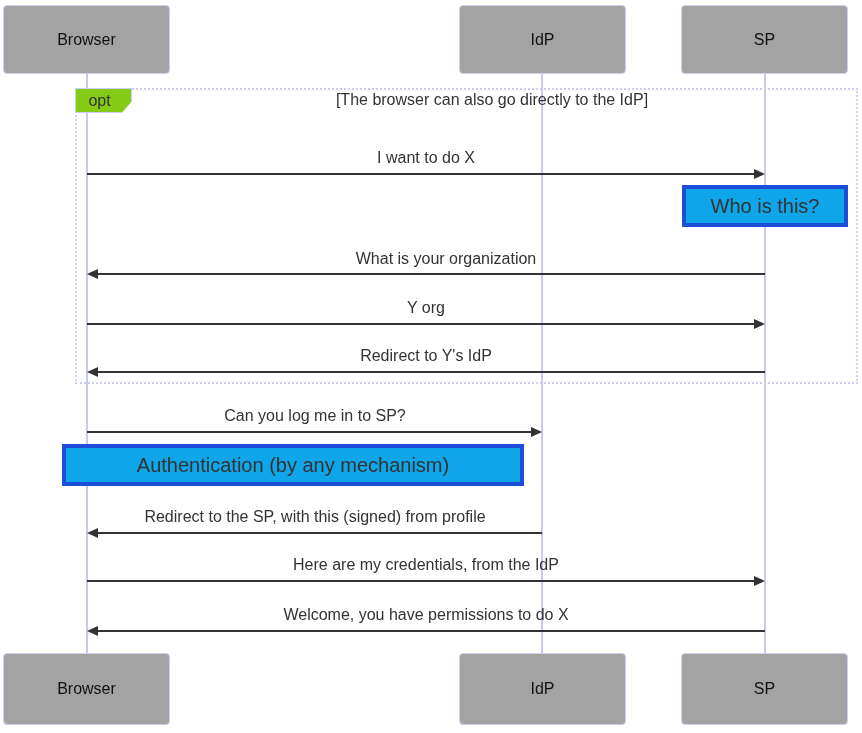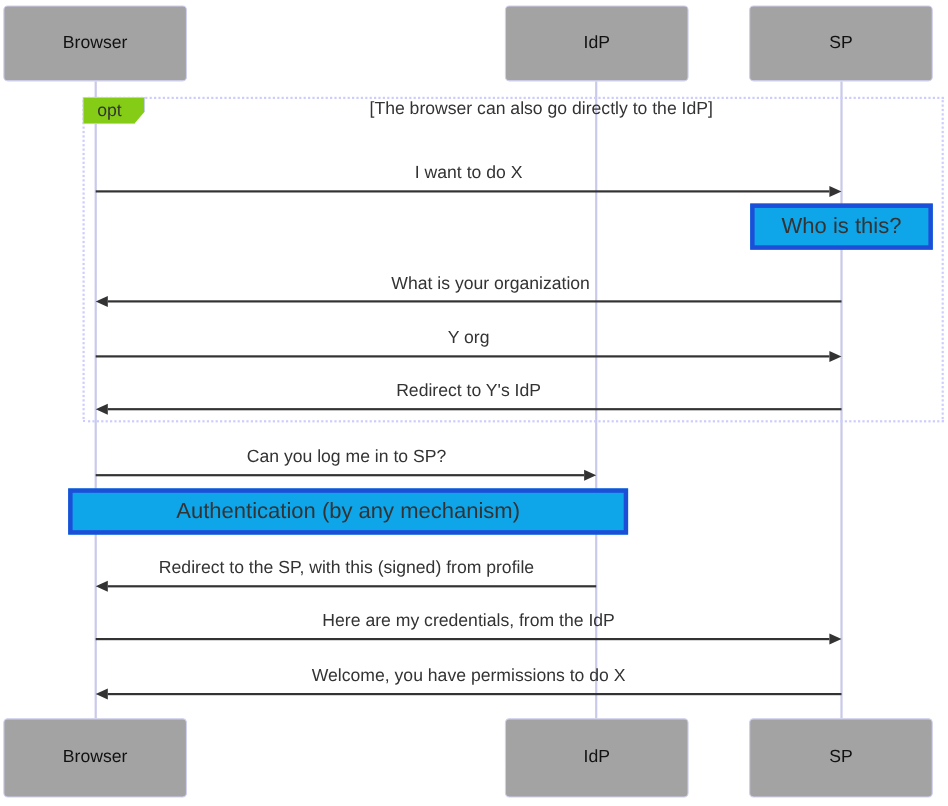--- a/index.html
+++ b/index.html
@@ -85,21 +85,21 @@
   <div class="head-right" style="left:754px; top:319px;"></div>
 
   <div class="msg-label" style="left:426px; top:347px;">Redirect to Y's IdP</div>
   <div class="msg-line" style="left:98px; top:371px; width:667px;"></div>
   <div class="head-left" style="left:87px; top:367px;"></div>
 
   <div class="msg-label" style="left:315px; top:407px;">Can you log me in to SP?</div>
   <div class="msg-line" style="left:87px; top:431px; width:444px;"></div>
   <div class="head-right" style="left:531px; top:427px;"></div>
 
-  <div class="note" style="left:62px; top:444px; width:509px;">Authentication (by any mechanism)</div>
+  <div class="note" style="left:62px; top:444px; width:462px;">Authentication (by any mechanism)</div>
 
   <div class="msg-label" style="left:315px; top:508px;">Redirect to the SP, with this (signed) from profile</div>
   <div class="msg-line" style="left:98px; top:532px; width:444px;"></div>
   <div class="head-left" style="left:87px; top:528px;"></div>
 
   <div class="msg-label" style="left:426px; top:556px;">Here are my credentials, from the IdP</div>
   <div class="msg-line" style="left:87px; top:580px; width:667px;"></div>
   <div class="head-right" style="left:754px; top:576px;"></div>
 
   <div class="msg-label" style="left:426px; top:606px;">Welcome, you have permissions to do X</div>

